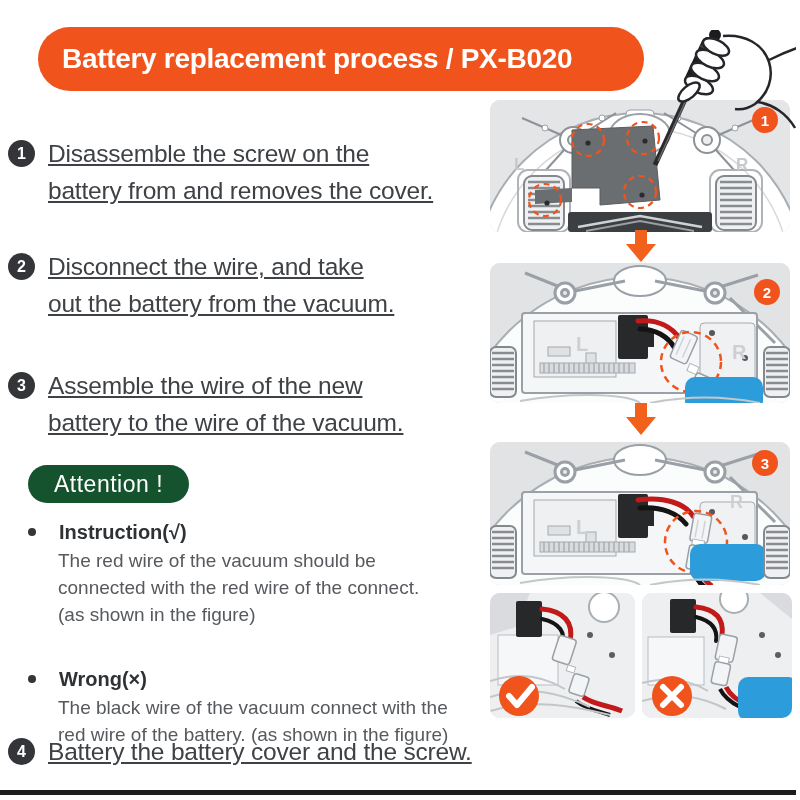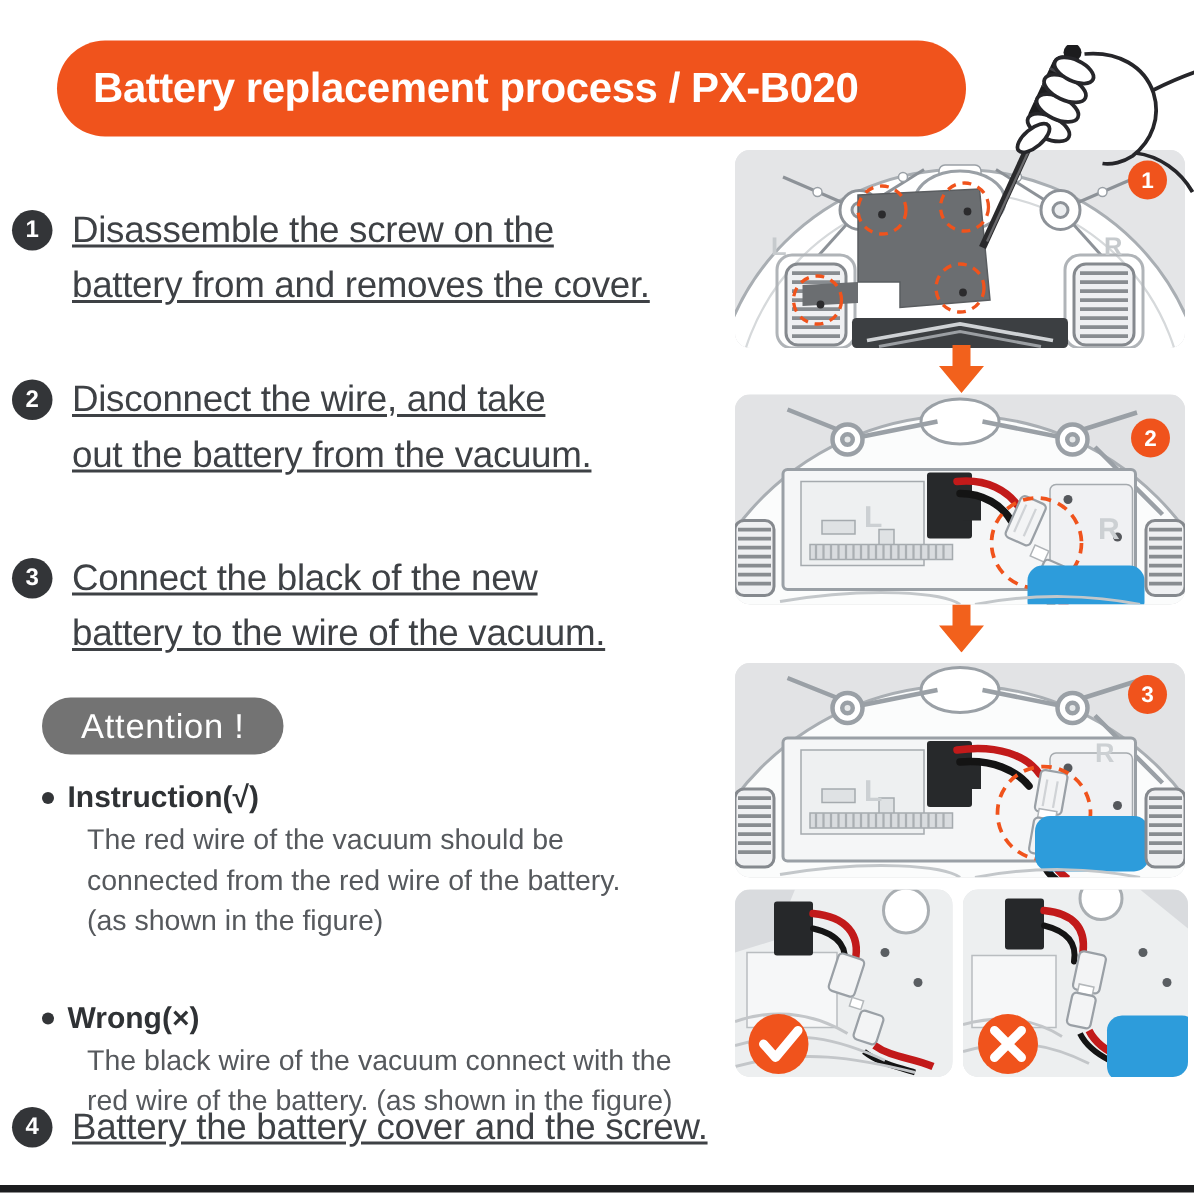--- a/index.html
+++ b/index.html
@@ -22,26 +22,26 @@
   #step1 { top: 135px; } #step2 { top: 248px; } #step3 { top: 367px; } #step4 { top: 733px; }
   .step-badge {
     flex: 0 0 27px; width: 27px; height: 27px; border-radius: 50%;
     background: #333538; color: #fff; font-size: 16px; font-weight: bold;
     display: flex; align-items: center; justify-content: center; margin-top: 5px;
   }
   .step-text { font-size: 24.5px; line-height: 37px; color: #3e4145; letter-spacing: -0.2px; text-decoration: underline; }
   
   .attention-pill {
     position: absolute; left: 28px; top: 465px; height: 38px; padding: 0 26px;
-    background: #737373; border-radius: 19px; color: #fff; font-size: 23px;
+    background: #14532d; border-radius: 19px; color: #fff; font-size: 23px;
     display: inline-flex; align-items: center; letter-spacing: 0.5px;
   }
   .attn-item { position: absolute; left: 28px; }
   #attn1 { top: 517px; } #attn2 { top: 664px; }
-  .attn-head { display: flex; align-items: center; gap: 9px; font-size: 20px; font-weight: bold; color: #2f3235; line-height: 30px; }
+  .attn-head { display: flex; align-items: center; gap: 23px; font-size: 20px; font-weight: bold; color: #2f3235; line-height: 30px; }
   .attn-dot { width: 8px; height: 8px; border-radius: 50%; background: #333538; flex: 0 0 8px; }
   .attn-body { margin-left: 30px; font-size: 19px; line-height: 27px; color: #56595d; }
   
   .fig { position: absolute; border-radius: 10px; overflow: hidden; background: #e4e5e7; }
   #fig1 { left: 490px; top: 100px; width: 300px; height: 132px; }
   #fig2 { left: 490px; top: 263px; width: 300px; height: 140px; }
   #fig3 { left: 490px; top: 442px; width: 300px; height: 143px; }
   #fig4 { left: 490px; top: 593px; width: 145px; height: 125px; }
   #fig5 { left: 642px; top: 593px; width: 150px; height: 125px; }
   .fig svg { display: block; width: 100%; height: 100%; }
@@ -76,21 +76,21 @@
   <div class="step" id="step2">
     <div class="step-badge">2</div>
     <div class="step-text">
       <div>Disconnect the wire, and take</div>
       <div>out the battery from the vacuum.</div>
     </div>
   </div>
   <div class="step" id="step3">
     <div class="step-badge">3</div>
     <div class="step-text">
-      <div>Connect the black of the new</div>
+      <div>Assemble the wire of the new</div>
       <div>battery to the wire of the vacuum.</div>
     </div>
   </div>
   <div class="step" id="step4">
     <div class="step-badge">4</div>
     <div class="step-text">
       <div>Battery the battery cover and the screw.</div>
     </div>
   </div>
 
@@ -98,21 +98,21 @@
     <span>Attention !</span>
   </div>
 
   <div class="attn-item" id="attn1">
     <div class="attn-head">
       <span class="attn-dot"></span>
       <span>Instruction(√)</span>
     </div>
     <div class="attn-body">
       <div>The red wire of the vacuum should be</div>
-      <div>connected from the red wire of the battery.</div>
+      <div>connected with the red wire of the connect.</div>
       <div>(as shown in the figure)</div>
     </div>
   </div>
 
   <div class="attn-item" id="attn2">
     <div class="attn-head">
       <span class="attn-dot"></span>
       <span>Wrong(×)</span>
     </div>
     <div class="attn-body">

